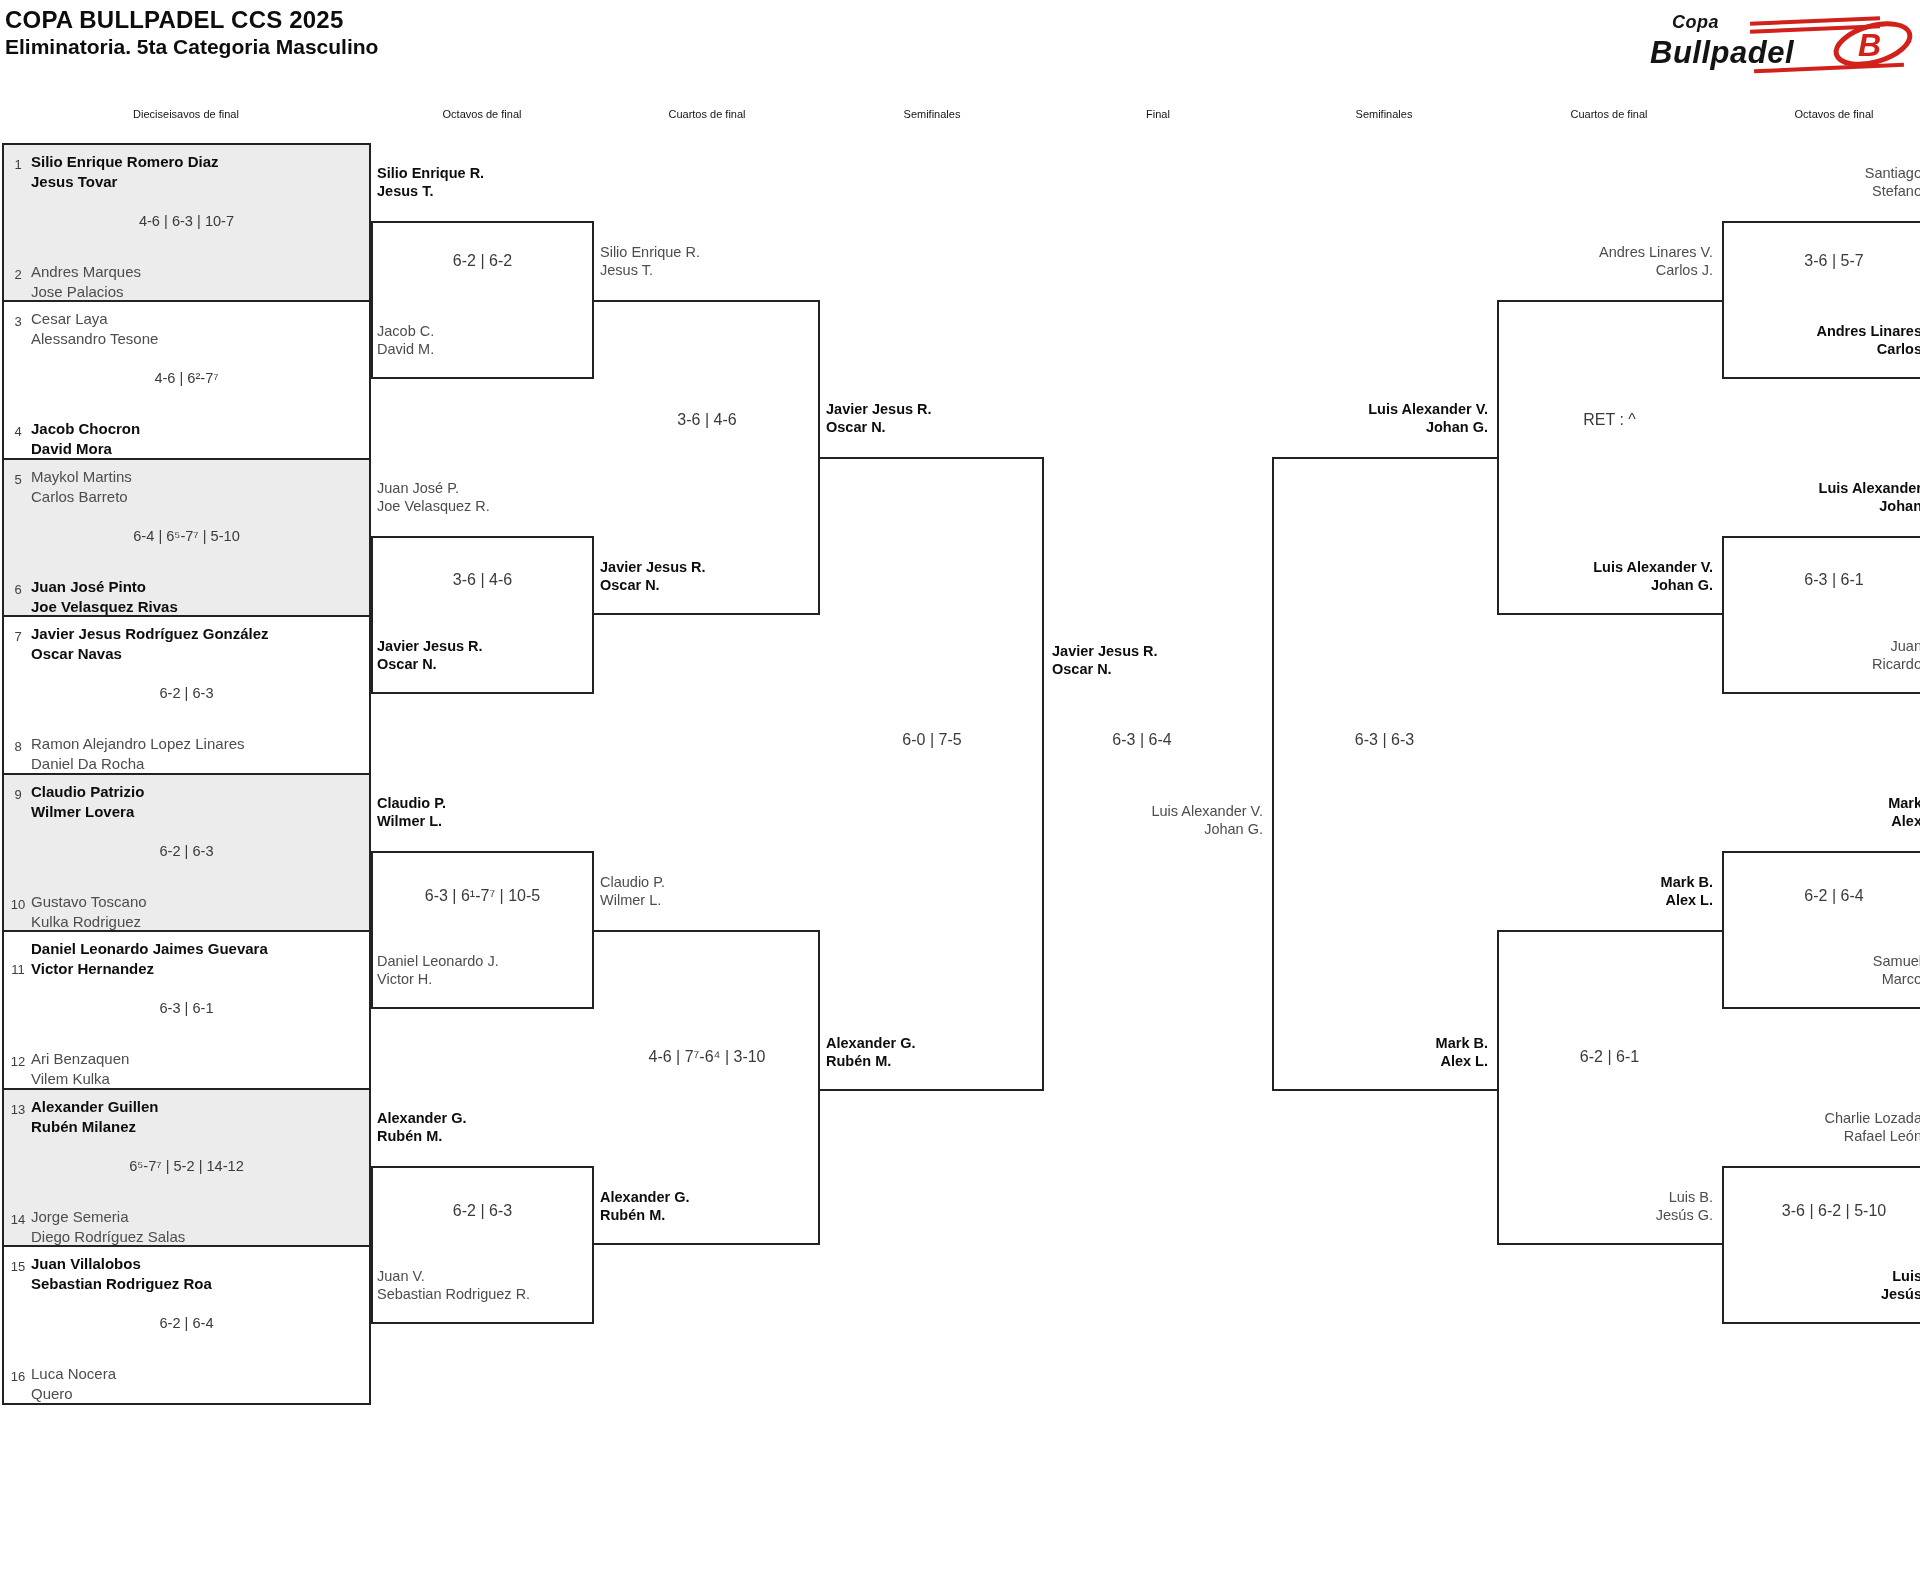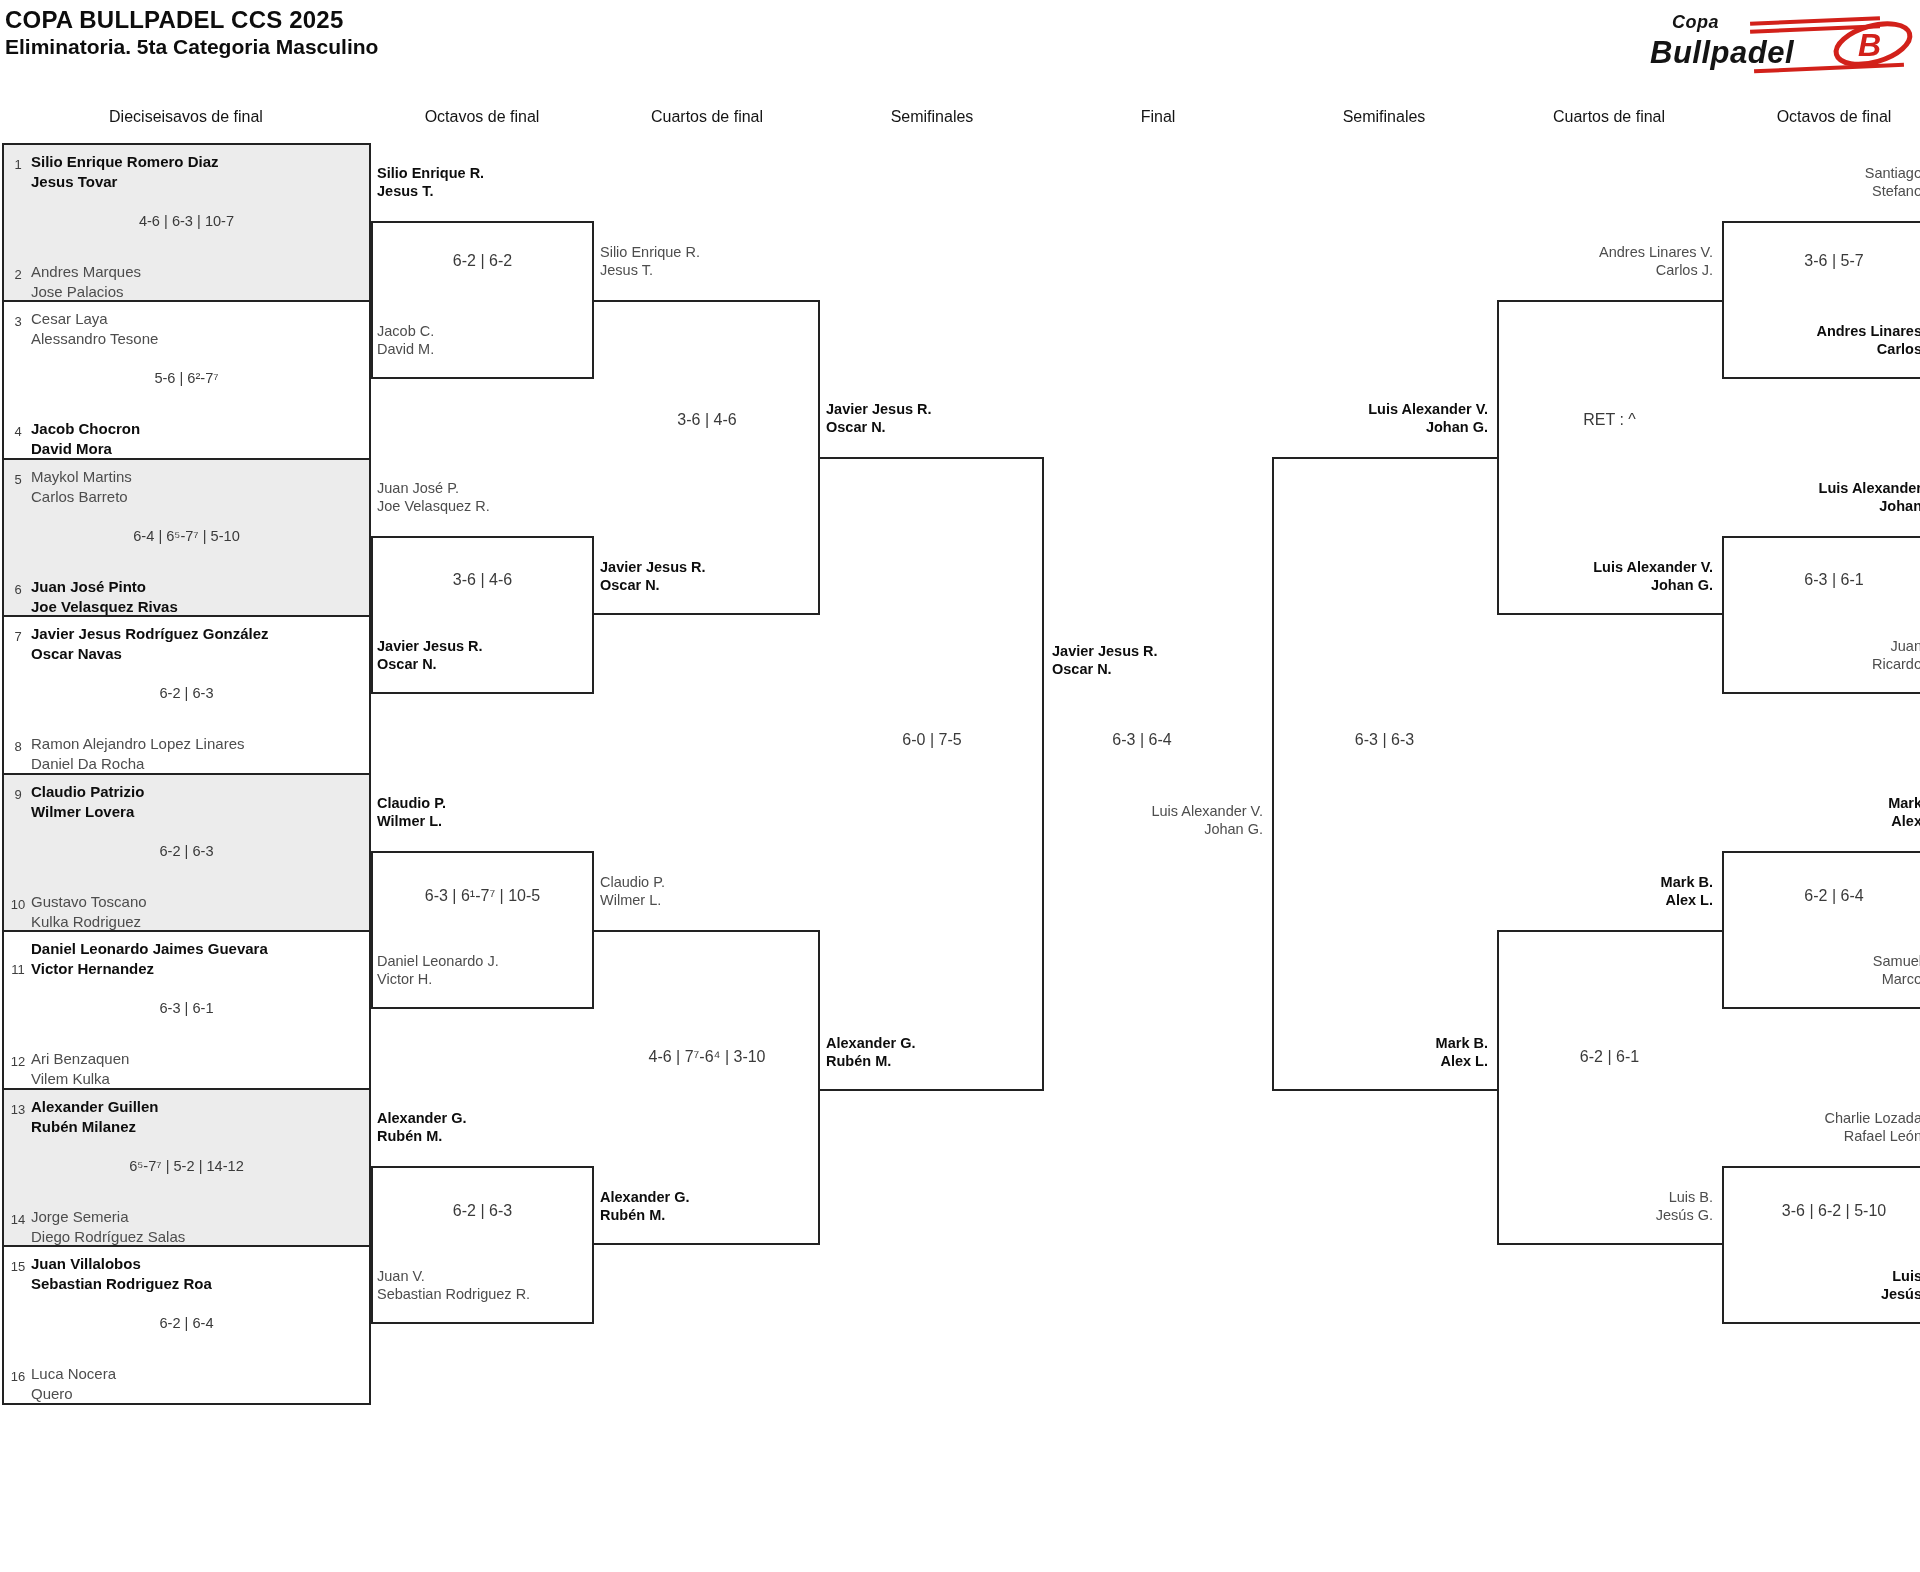--- a/index.html
+++ b/index.html
@@ -1,21 +1,21 @@
 <!DOCTYPE html>
 <html><head>
 <meta charset="utf-8">
 <title>Copa Bullpadel CCS 2025</title>
 <style>
   html,body{margin:0;padding:0;}
   body{width:1920px;height:1572px;position:relative;overflow:hidden;background:#fff;
        font-family:"Liberation Sans",sans-serif;color:#1a1a1a;}
   .hdr-title{position:absolute;left:5px;top:6px;font-size:24px;font-weight:700;color:#0d0d0d;letter-spacing:.2px;}
   .hdr-sub{position:absolute;left:5px;top:35px;font-size:21px;font-weight:600;color:#0d0d0d;}
-  .round-h{position:absolute;top:108px;width:240px;text-align:center;font-size:16px;font-weight:500;color:#141414;white-space:nowrap;}
+  .round-h{position:absolute;top:108px;width:240px;text-align:center;font-size:11px;font-weight:500;color:#141414;white-space:nowrap;}
   
   .b16{position:absolute;left:2px;width:369px;border:2px solid #222;box-sizing:border-box;background:#fff;}
   .b16.alt{background:#ececec;}
   .seed{position:absolute;left:4px;width:20px;text-align:center;font-size:13px;color:#3e3e3e;}
   .t16{position:absolute;left:27px;font-size:15px;line-height:20px;color:#4d4d4d;white-space:nowrap;}
   .t16.w{font-weight:700;color:#0d0d0d;}
   .sc16{position:absolute;left:0;width:100%;top:68px;text-align:center;font-size:14.6px;color:#3a3a3a;white-space:nowrap;}
   
   .mbox-f{position:absolute;border:2px solid #222;box-sizing:border-box;}      
   .mbox-l{position:absolute;border:2px solid #222;border-left:none;box-sizing:border-box;}  
@@ -75,21 +75,21 @@
   </div>
   <div class="seed" style="top:122px">2</div>
 </div>
 
 <div class="b16" style="top:300px;height:160px">
   <div class="seed" style="top:12px">3</div>
   <div class="t16" style="top:7px">
     <div>Cesar Laya</div>
     <div>Alessandro Tesone</div>
   </div>
-  <div class="sc16">5-6 | 6²-7⁷</div>
+  <div class="sc16">4-6 | 6²-7⁷</div>
   <div class="t16 w" style="top:117px">
     <div>Jacob Chocron</div>
     <div>David Mora</div>
   </div>
   <div class="seed" style="top:122px">4</div>
 </div>
 
 <div class="b16 alt" style="top:458px;height:159px">
   <div class="seed" style="top:12px">5</div>
   <div class="t16" style="top:7px">

